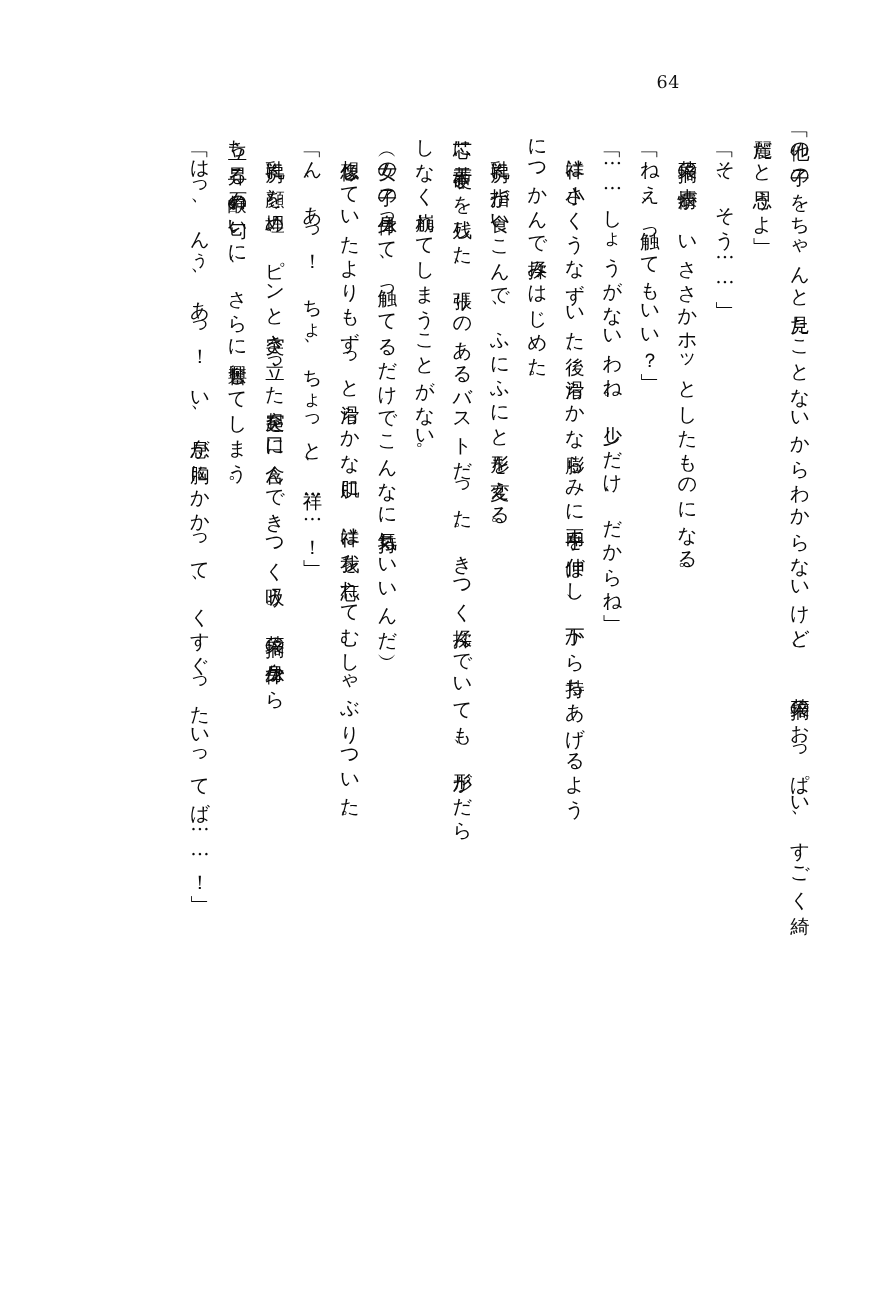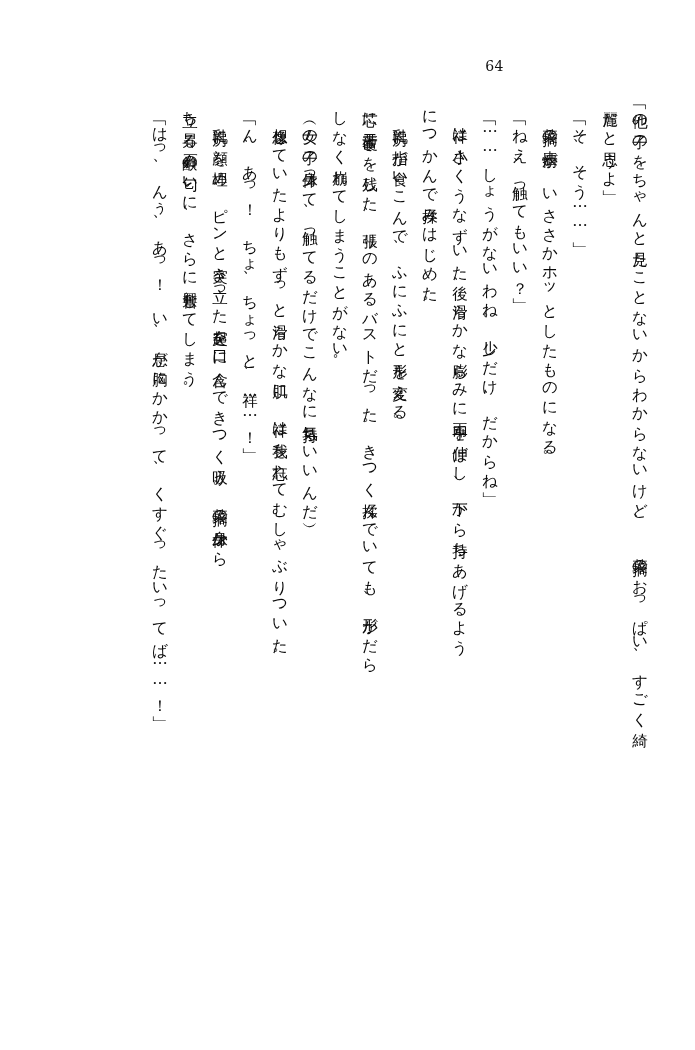--- a/index.html
+++ b/index.html
@@ -12,20 +12,21 @@
     height: 1050px;
     overflow: hidden;
     font-family: "DejaVu Serif", "Liberation Serif", serif;
     color: #000000;
   }
   .page {
     position: relative;
     width: 602px;
     height: 1050px;
     background: #ffffff;
+    padding-left: 40px;
   }
   .page-number {
     position: absolute;
     top: 58px;
     right: 98px;
     font-size: 14px;
     font-family: "DejaVu Serif", "Liberation Serif", serif;
     letter-spacing: 0.5px;
     color: #111;
   }

